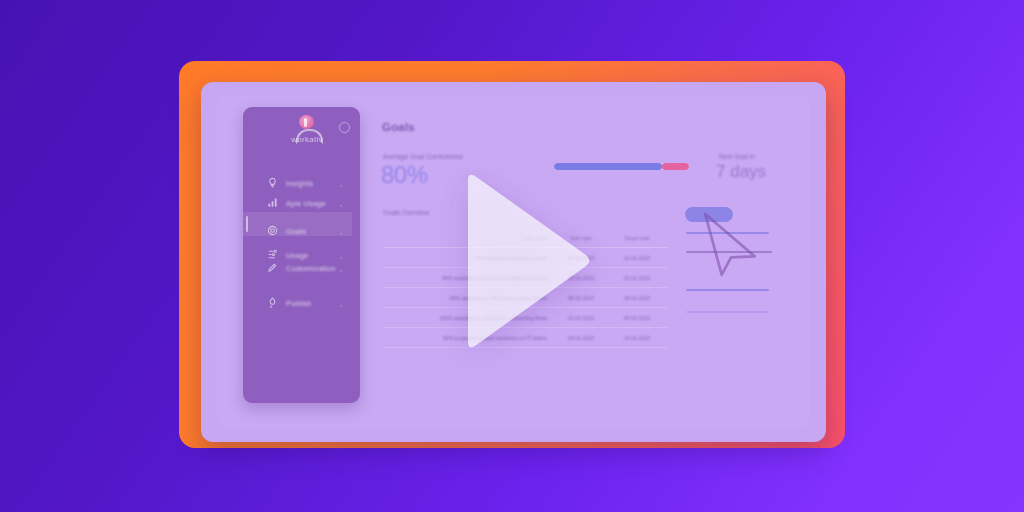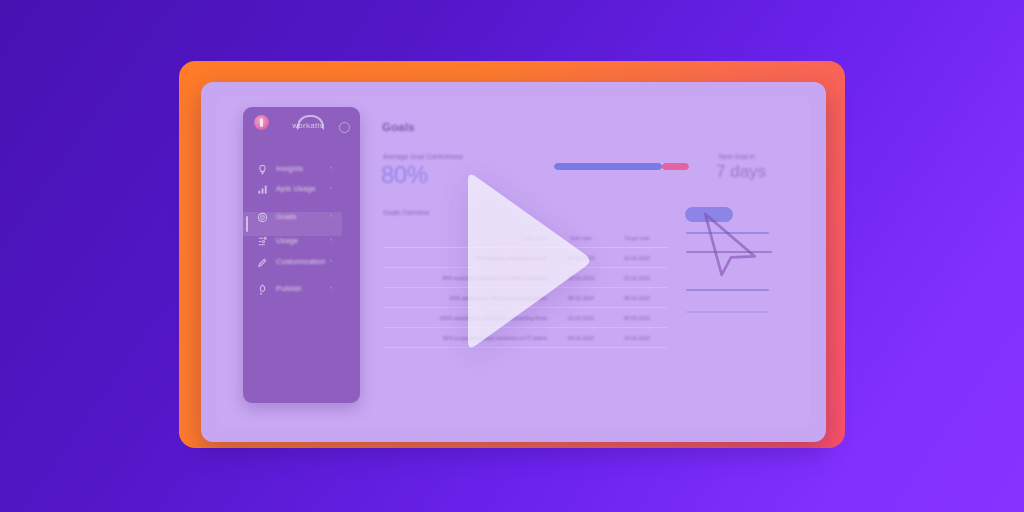--- a/index.html
+++ b/index.html
@@ -58,21 +58,21 @@
     width: 117px; height: 296px;
     border-radius: 9px;
     background: #8e5fbe;
     box-shadow: 0 6px 16px rgba(45,10,95,0.22);
     overflow: hidden;
   }
   #brand-row {
     position: absolute;
     left: 0; top: 8px;
     width: 115px; height: 28px;
-    display: flex; 
+    display: flex; align-items: center; flex-direction: column;
   }
   #brand-avatar {
     width: 15px; height: 15px;
     margin-left: 11px;
     border-radius: 50%;
     background: radial-gradient(circle at 42% 38%, #f2a6cf 0%, #e274b2 55%, #cf4f97 100%);
     position: relative;
     filter: blur(0.5px);
   }
   #brand-avatar::after {
@@ -113,21 +113,21 @@
     width: 9px; height: 9px;
     border-radius: 50%;
     border: 1.6px solid rgba(255,255,255,0.42);
     filter: blur(0.5px);
   }
 
   .nav-item {
     position: absolute;
     left: 0;
     width: 99px; height: 24px;
-    display: flex; align-items: flex-start;
+    display: flex; align-items: flex-end; padding-left: 10px;
   }
   .nav-item.active { background: rgba(255,255,255,0.09); }
   .nav-item.active::before {
     content: "";
     position: absolute;
     left: 3px; top: 4px;
     width: 2px; height: 16px;
     border-radius: 2px;
     background: rgba(255,255,255,0.55);
   }
@@ -381,21 +381,21 @@
         <svg viewBox="0 0 24 24" fill="none" stroke="currentColor" stroke-width="2.2">
           <path d="M4 5h10M4 12h6M4 19h13"></path>
             <circle cx="18" cy="5" r="2.3"></circle>
             <circle cx="14" cy="12" r="2.3"></circle>
         </svg>
       </span>
       <span class="nav-label">Usage</span>
       <span class="nav-chev">›</span>
     </div>
 
-    <div class="nav-item" style="top:150px">
+    <div class="nav-item" style="top:142px">
       <span class="nav-ico">
         <svg viewBox="0 0 24 24" fill="none" stroke="currentColor" stroke-width="2.2">
           <path d="M4 20l4-1 11-11-3-3L5 16l-1 4z"></path>
         </svg>
       </span>
       <span class="nav-label">Customization</span>
       <span class="nav-chev">›</span>
     </div>
 
     <div class="nav-item" style="top:177px">

